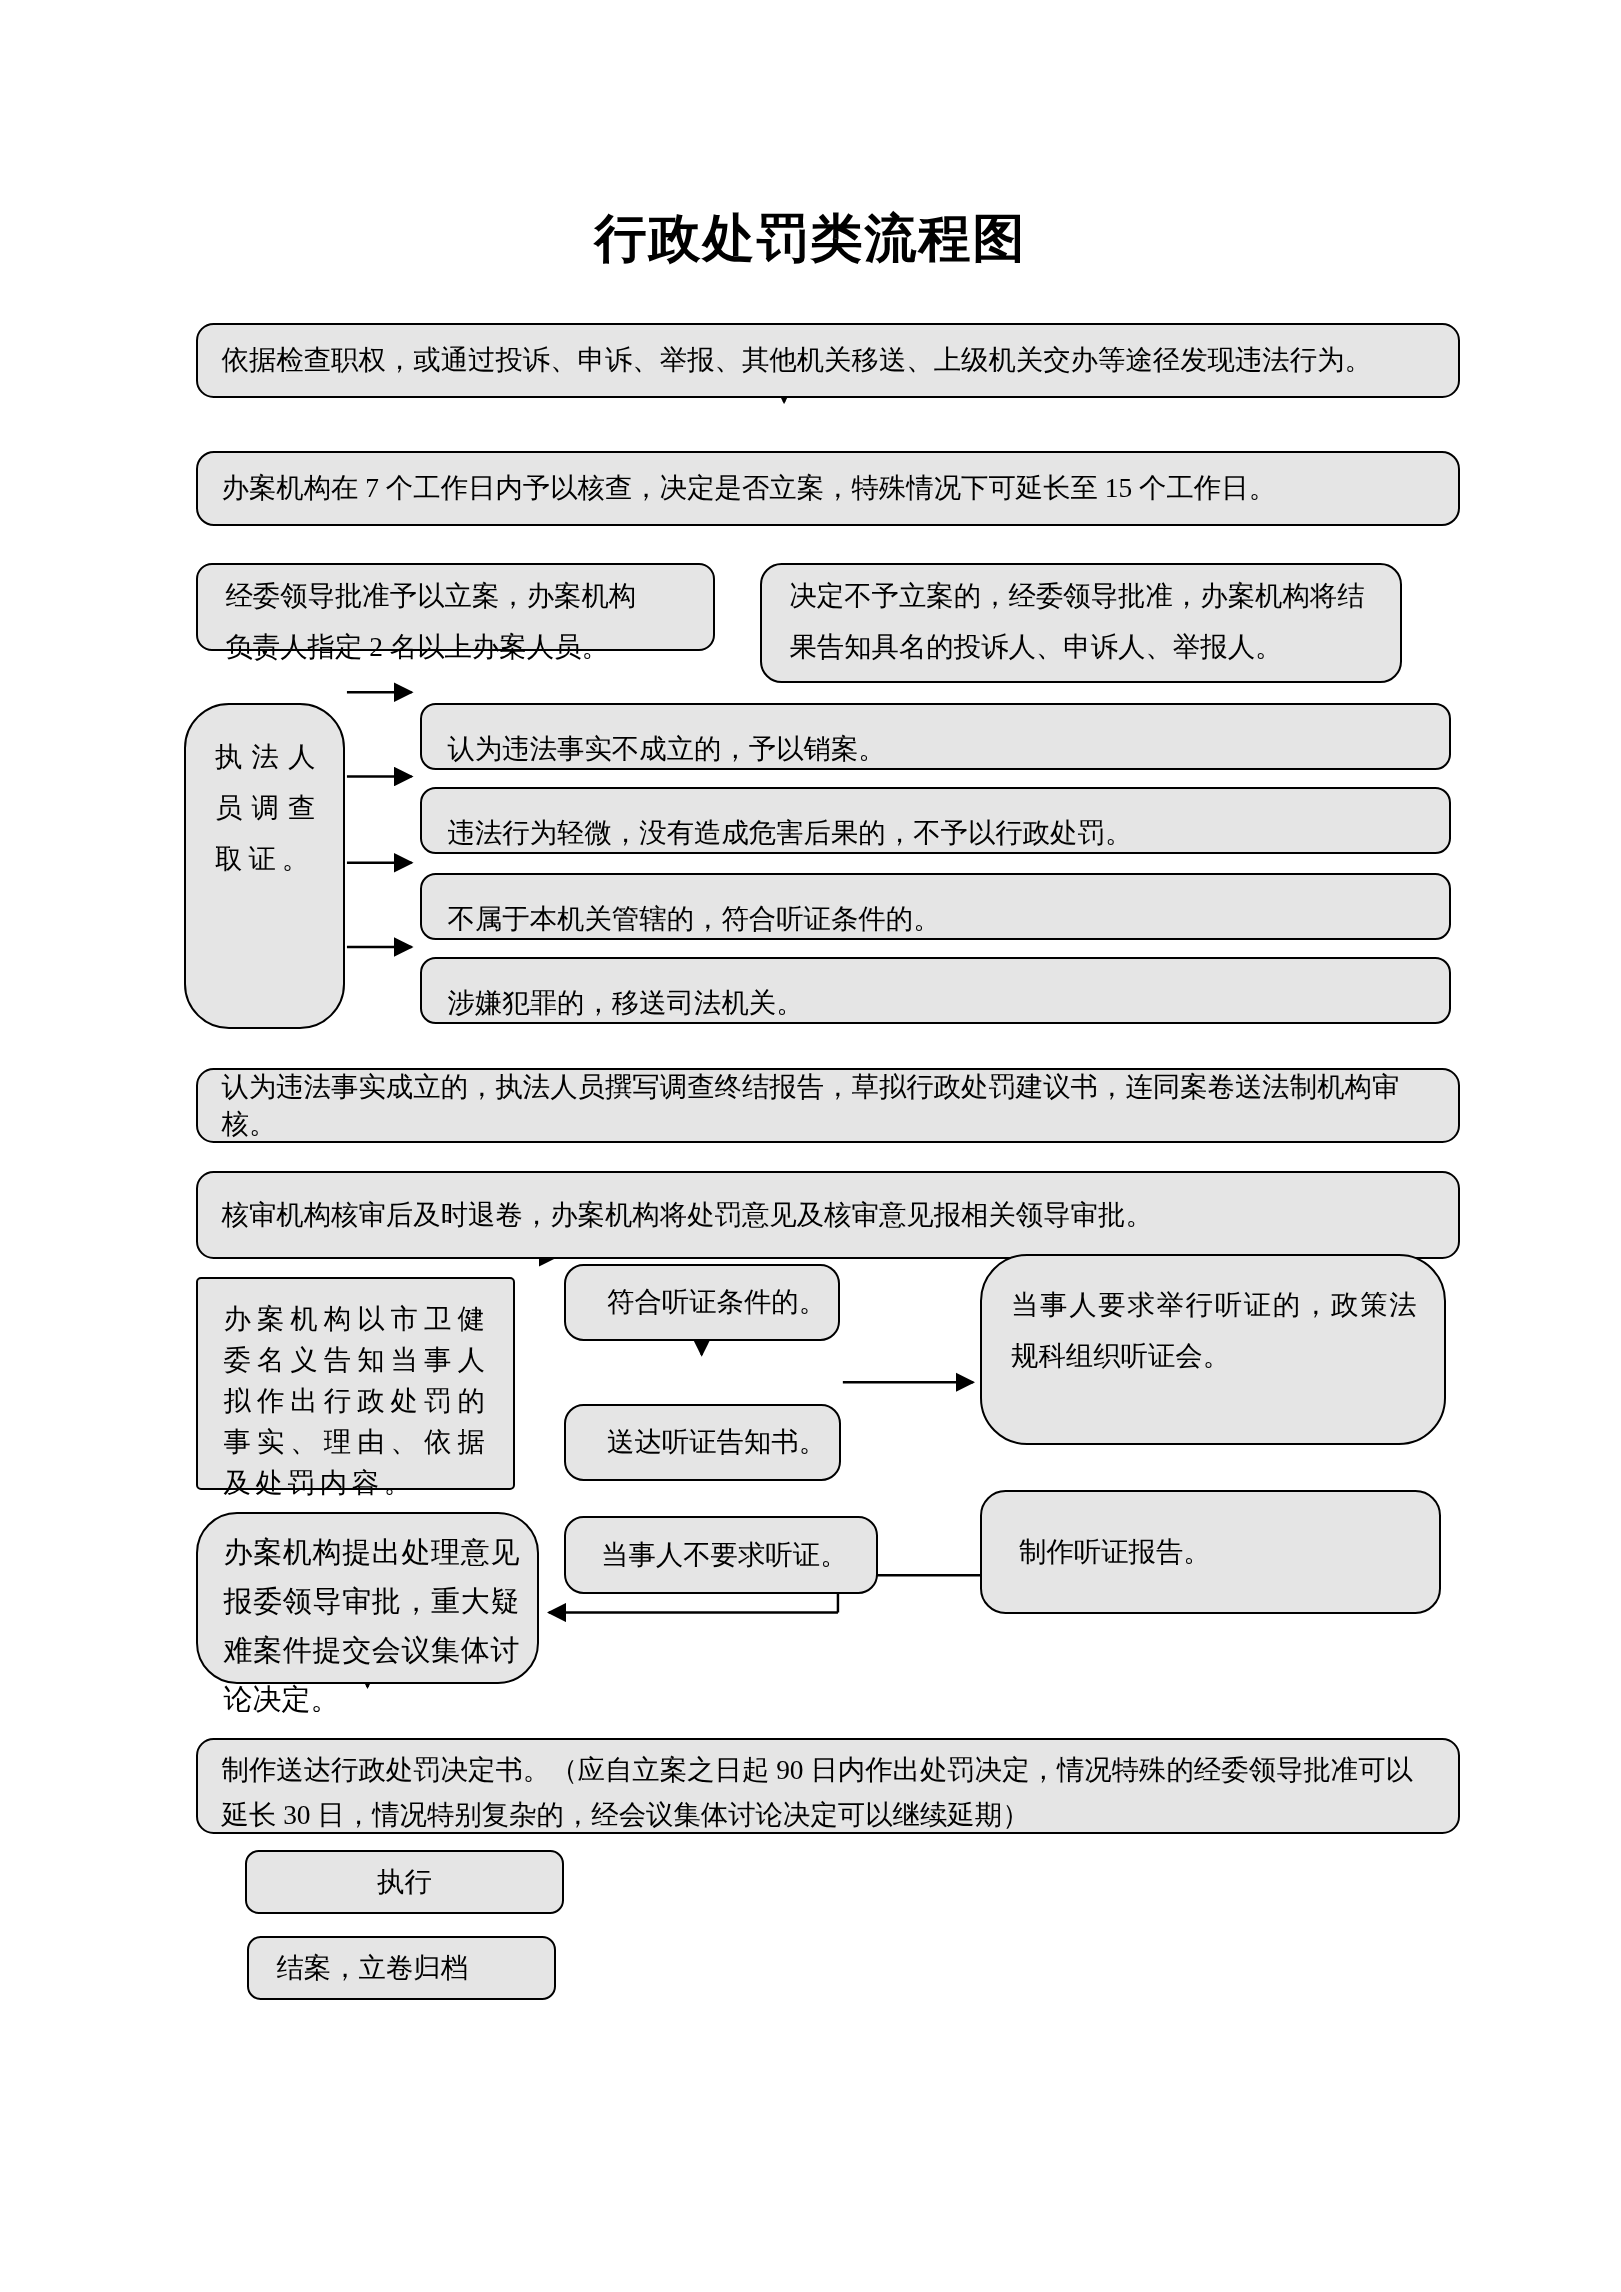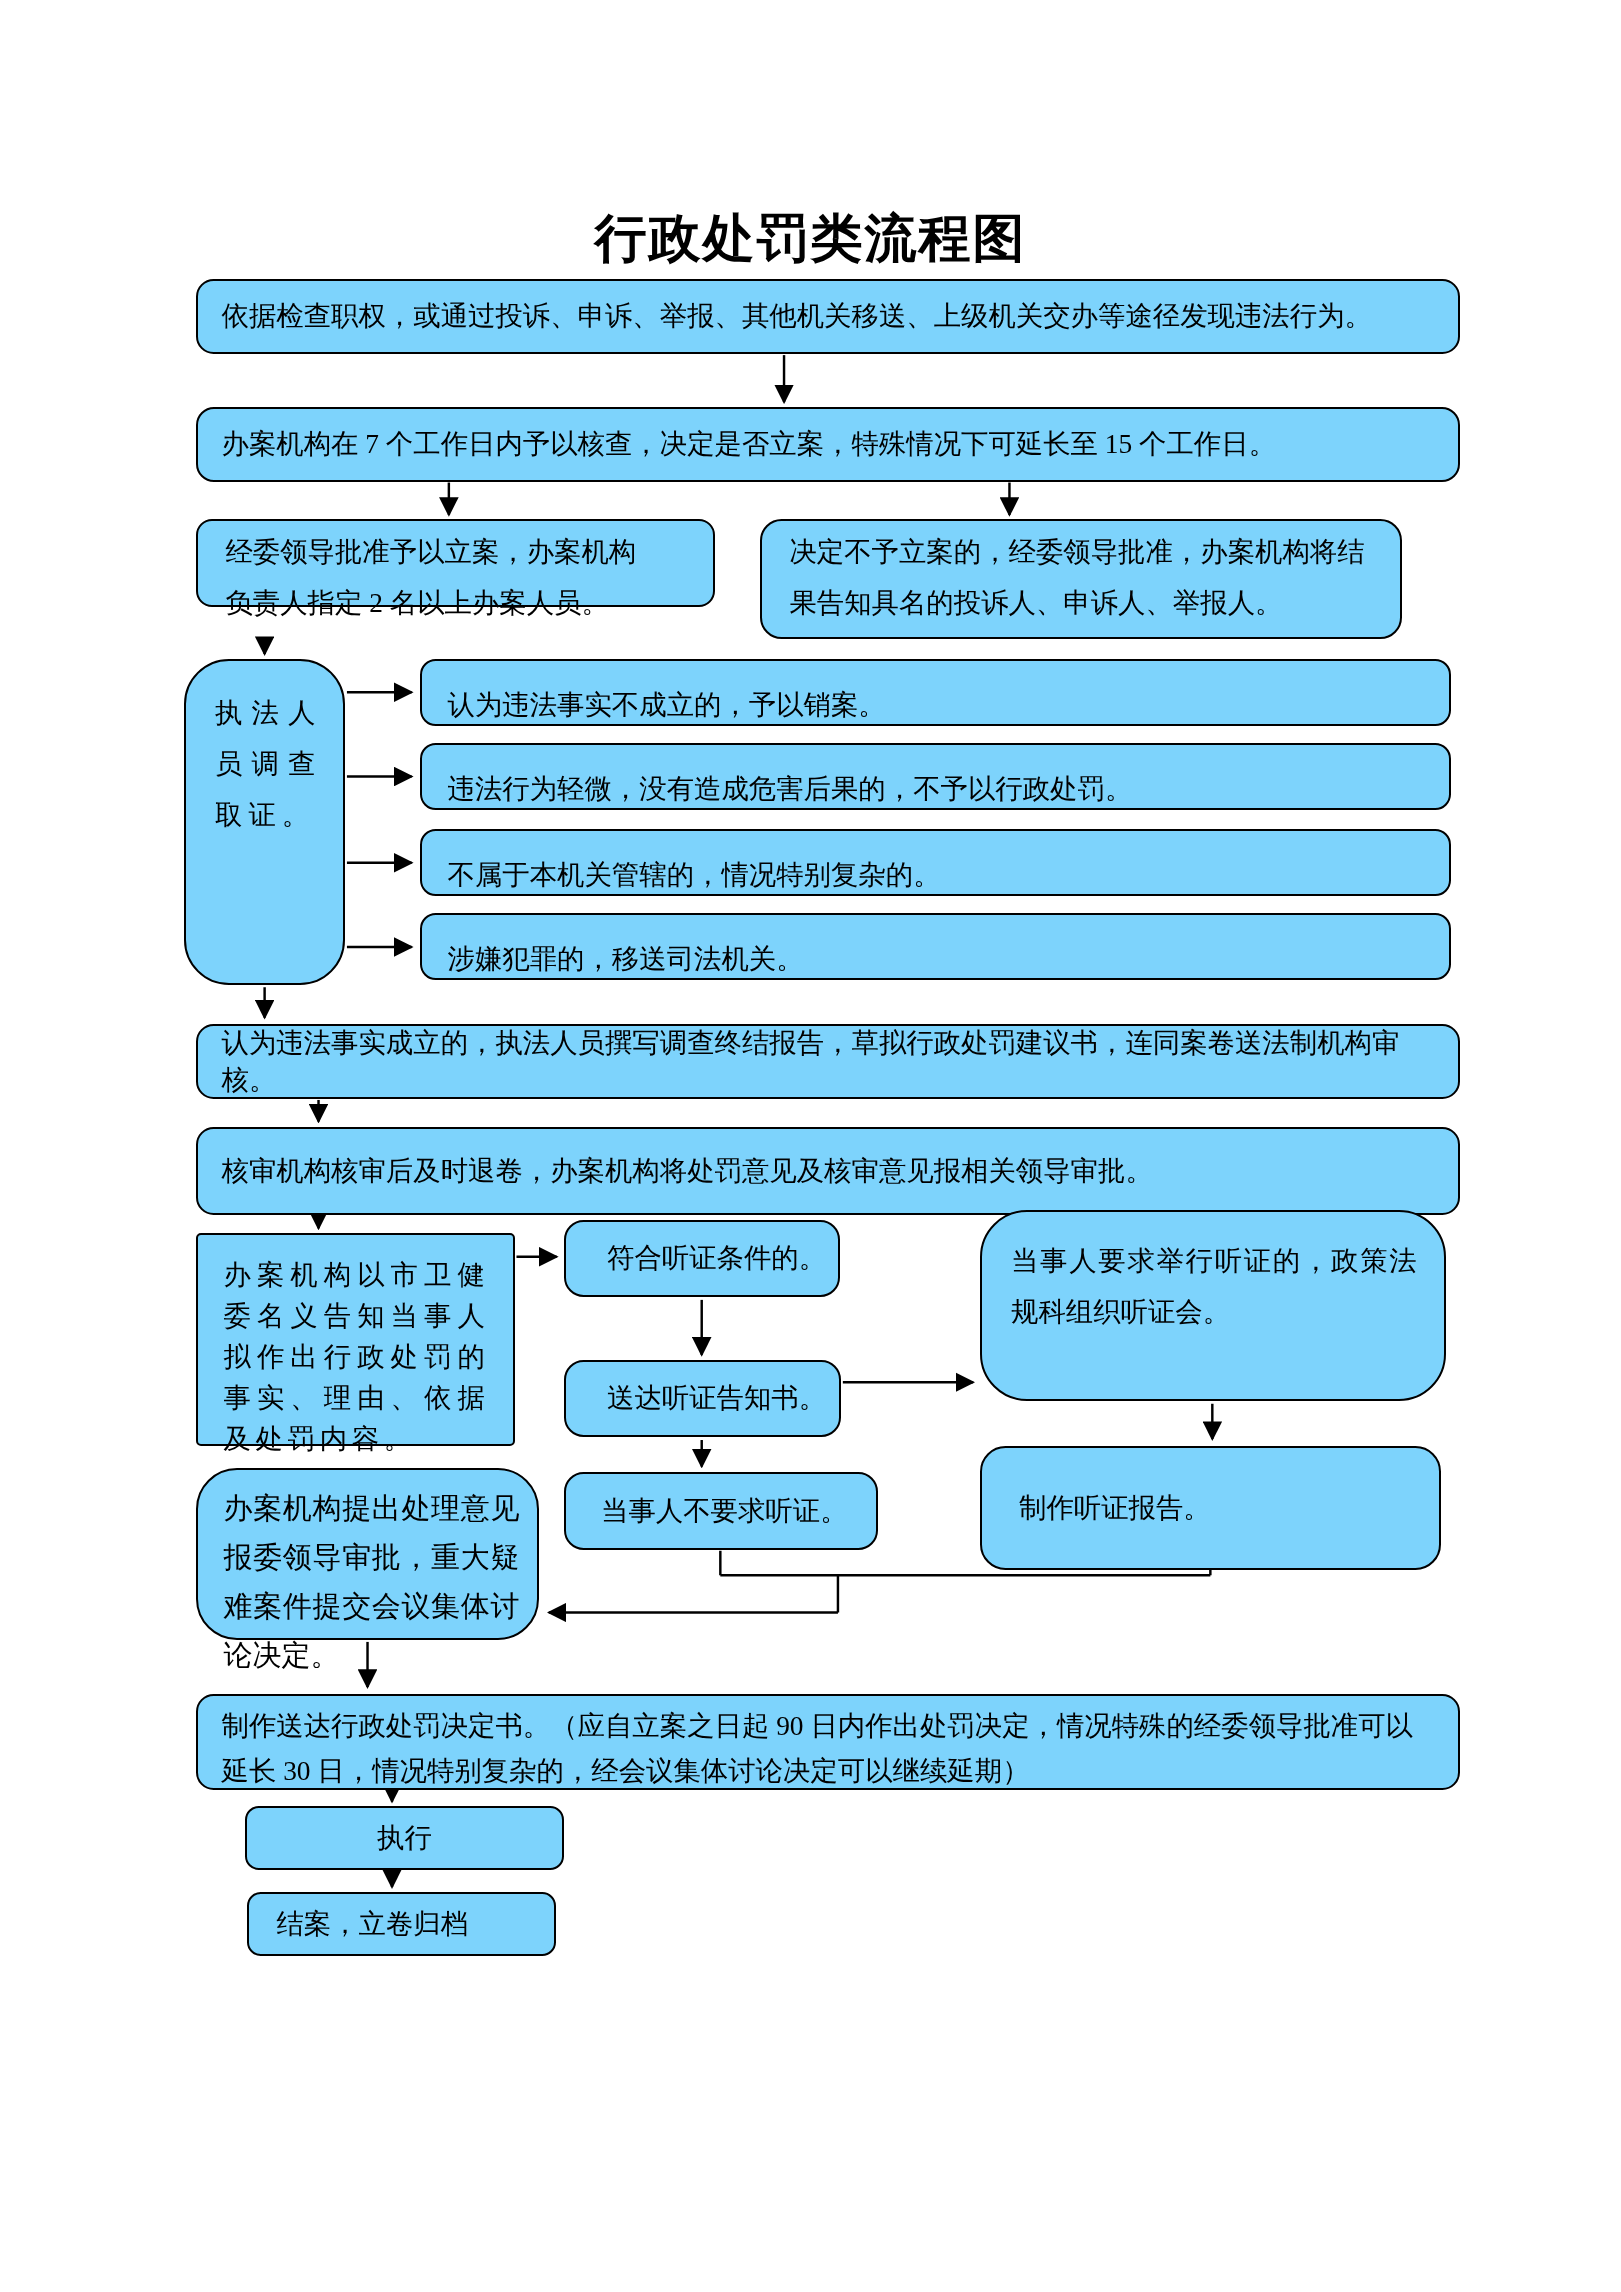--- a/index.html
+++ b/index.html
@@ -1,22 +1,22 @@
 <!DOCTYPE html>
 <html><head>
 <meta charset="utf-8">
 <style>
   html,body{margin:0;padding:0;background:#ffffff;}
   #page{position:relative;width:1621px;height:2293px;background:#ffffff;
         font-family:"Liberation Serif",serif;color:#000;}
   #title{position:absolute;left:0;top:204px;width:1621px;text-align:center;
          font-family:"Liberation Sans",sans-serif;font-weight:900;font-size:52px;
          letter-spacing:2px;}
-  .box{position:absolute;box-sizing:border-box;border:2.9px solid #000;background:#7dd3fc;
-       font-size:27.4px;line-height:1.35;display:flex;align-items:center;}
+  .box{position:absolute;box-sizing:border-box;border:2.9px solid #000;background:#e5e5e5;
+       font-size:27.4px;line-height:1.35;display:flex;align-items:center;margin-top:44px;}
   .box .t{display:block;width:100%;}
   .blk{display:block;}  
   #svg-layer{position:absolute;left:0;top:0;width:1621px;height:2293px;}
 
   
   #boxA{left:196px;top:279px;width:1264px;height:75px;border-radius:17.6px;padding:0 23.5px;}
   #boxB{left:196px;top:407px;width:1264px;height:75px;border-radius:18px;padding:0 23.5px;}
   #boxG{left:196px;top:1024px;width:1264px;height:75px;border-radius:17.6px;padding:0 23.5px;}
   #boxH{left:196px;top:1127px;width:1264px;height:88px;border-radius:17.6px;padding:0 23.5px;}
   #boxP{left:196px;top:1694px;width:1264px;height:96px;border-radius:17.6px;padding:7.8px 23.5px;line-height:45px;}
@@ -110,21 +110,21 @@
 
   <div class="box blk" id="boxE">执法人员调查取证。</div>
 
   <div class="box branch" id="boxF1">
     <span class="t">认为违法事实不成立的，予以销案。</span>
   </div>
   <div class="box branch" id="boxF2">
     <span class="t">违法行为轻微，没有造成危害后果的，不予以行政处罚。</span>
   </div>
   <div class="box branch" id="boxF3">
-    <span class="t">不属于本机关管辖的，情况特别复杂的。</span>
+    <span class="t">不属于本机关管辖的，符合听证条件的。</span>
   </div>
   <div class="box branch" id="boxF4">
     <span class="t">涉嫌犯罪的，移送司法机关。</span>
   </div>
 
   <div class="box" id="boxG">
     <span class="t">认为违法事实成立的，执法人员撰写调查终结报告，草拟行政处罚建议书，连同案卷送法制机构审核。</span>
   </div>
 
   <div class="box" id="boxH">

